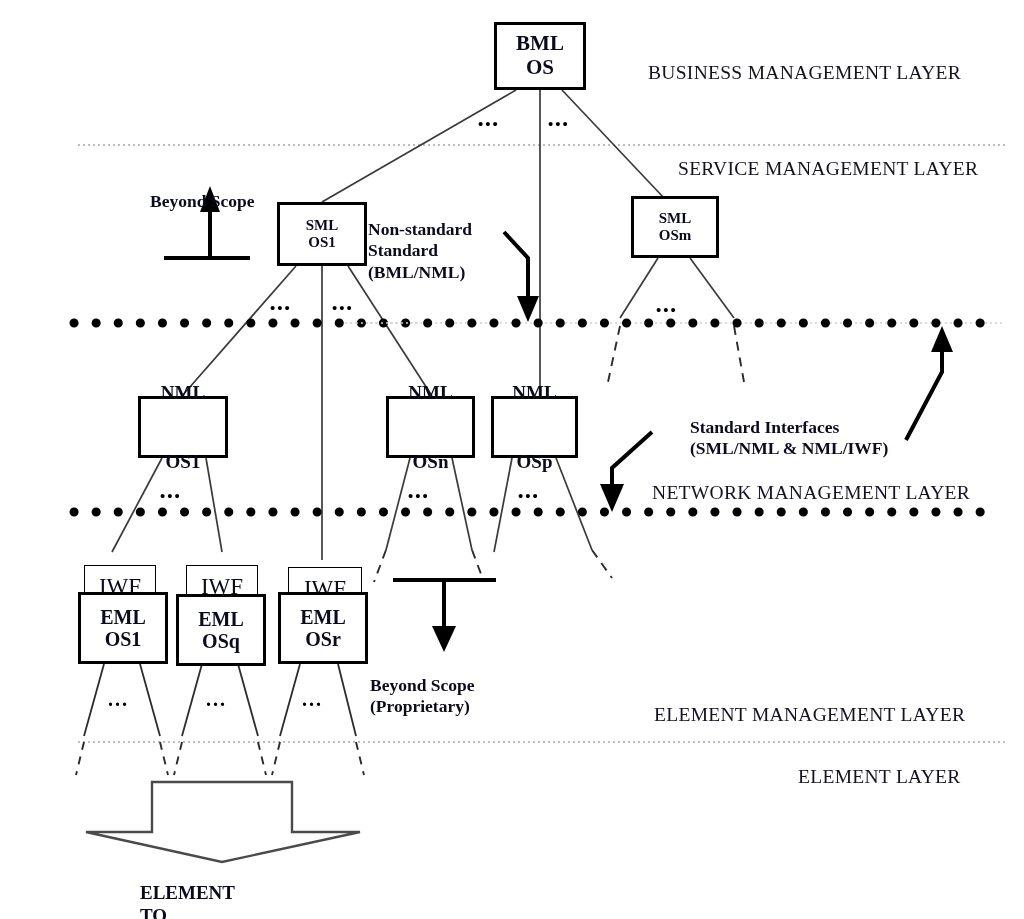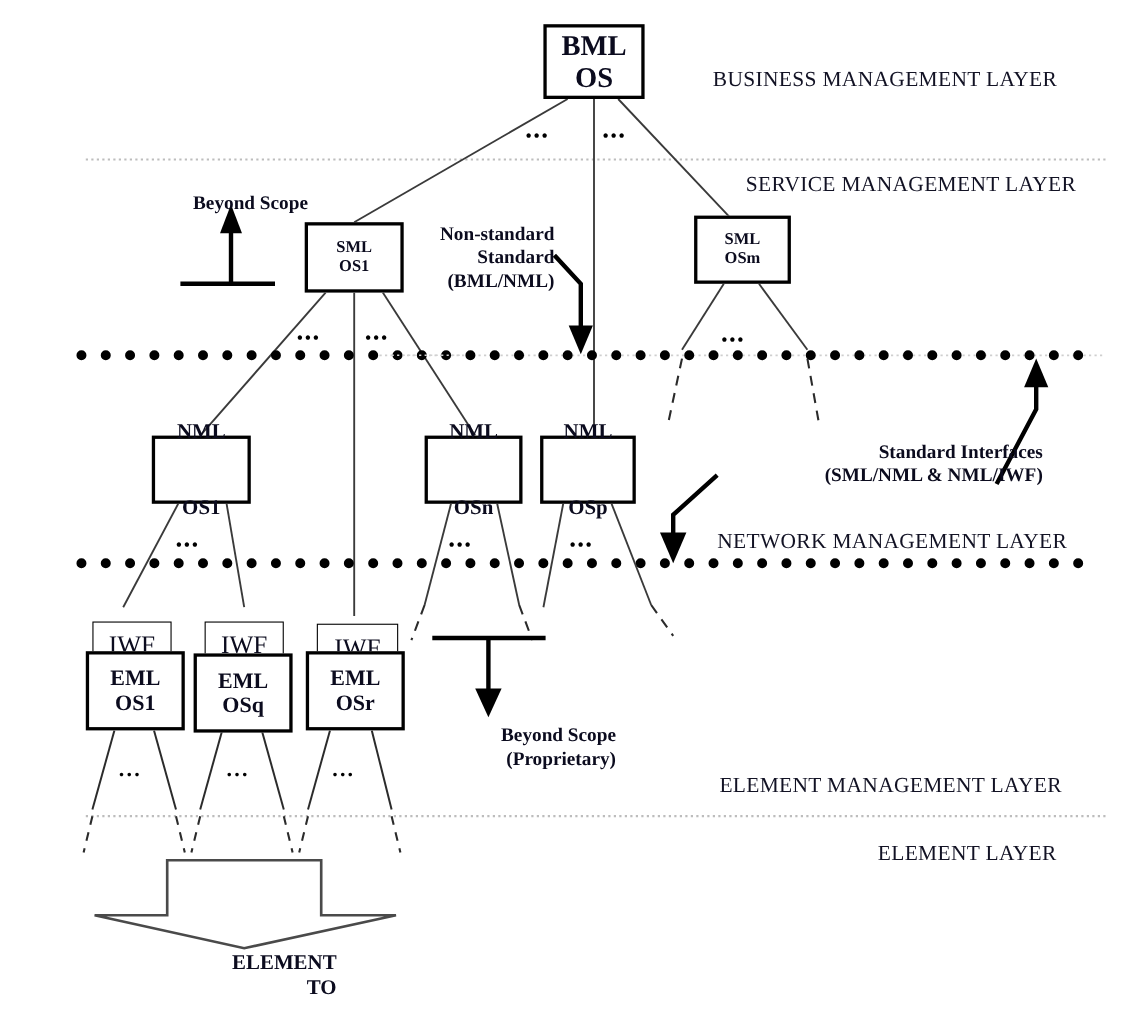--- a/index.html
+++ b/index.html
@@ -16,38 +16,38 @@
     position:absolute;
     display:flex;flex-direction:column;align-items:center;justify-content:center;
     font-weight:bold;text-align:center;line-height:1.12;
     color:#0b0b1e;
     box-sizing:border-box;
   }
   .node.thick{border:3px solid #000;background:#fff;}
   .node.thin{border:1.5px solid #000;background:#fff;}
   .node span{display:block;white-space:nowrap;}
 
-  .n-bml{font-size:26px;align-items:center;}
+  .n-bml{font-size:21px;align-items:center;}
   .n-sml{font-size:15px;}
   .n-nml{font-size:19px;gap:47px;}
   .n-eml{font-size:20px;}
   .n-iwf{font-size:23px;font-weight:normal;margin-top:15px;}
 
   
   .layer-label{
     position:absolute;font-size:19.5px;letter-spacing:.3px;
     color:#121224;white-space:nowrap;
     text-underline-offset:4px;
     text-decoration-thickness:1.6px;
   }
 
   
   .annot{
     position:absolute;font-weight:bold;font-size:17.5px;line-height:1.22;
-    color:#0b0b1e;text-align:right;white-space:nowrap;
+    color:#0b0b1e;text-align:left;white-space:nowrap;margin-top:17px;
   }
 
   .tiny-dots{position:absolute;font-weight:bold;letter-spacing:2px;font-size:15px;color:#000;}
 </style>
 </head>
 <body>
 
 <div id="stage">
 
   <svg id="diagram" viewBox="0 0 1024 919">

